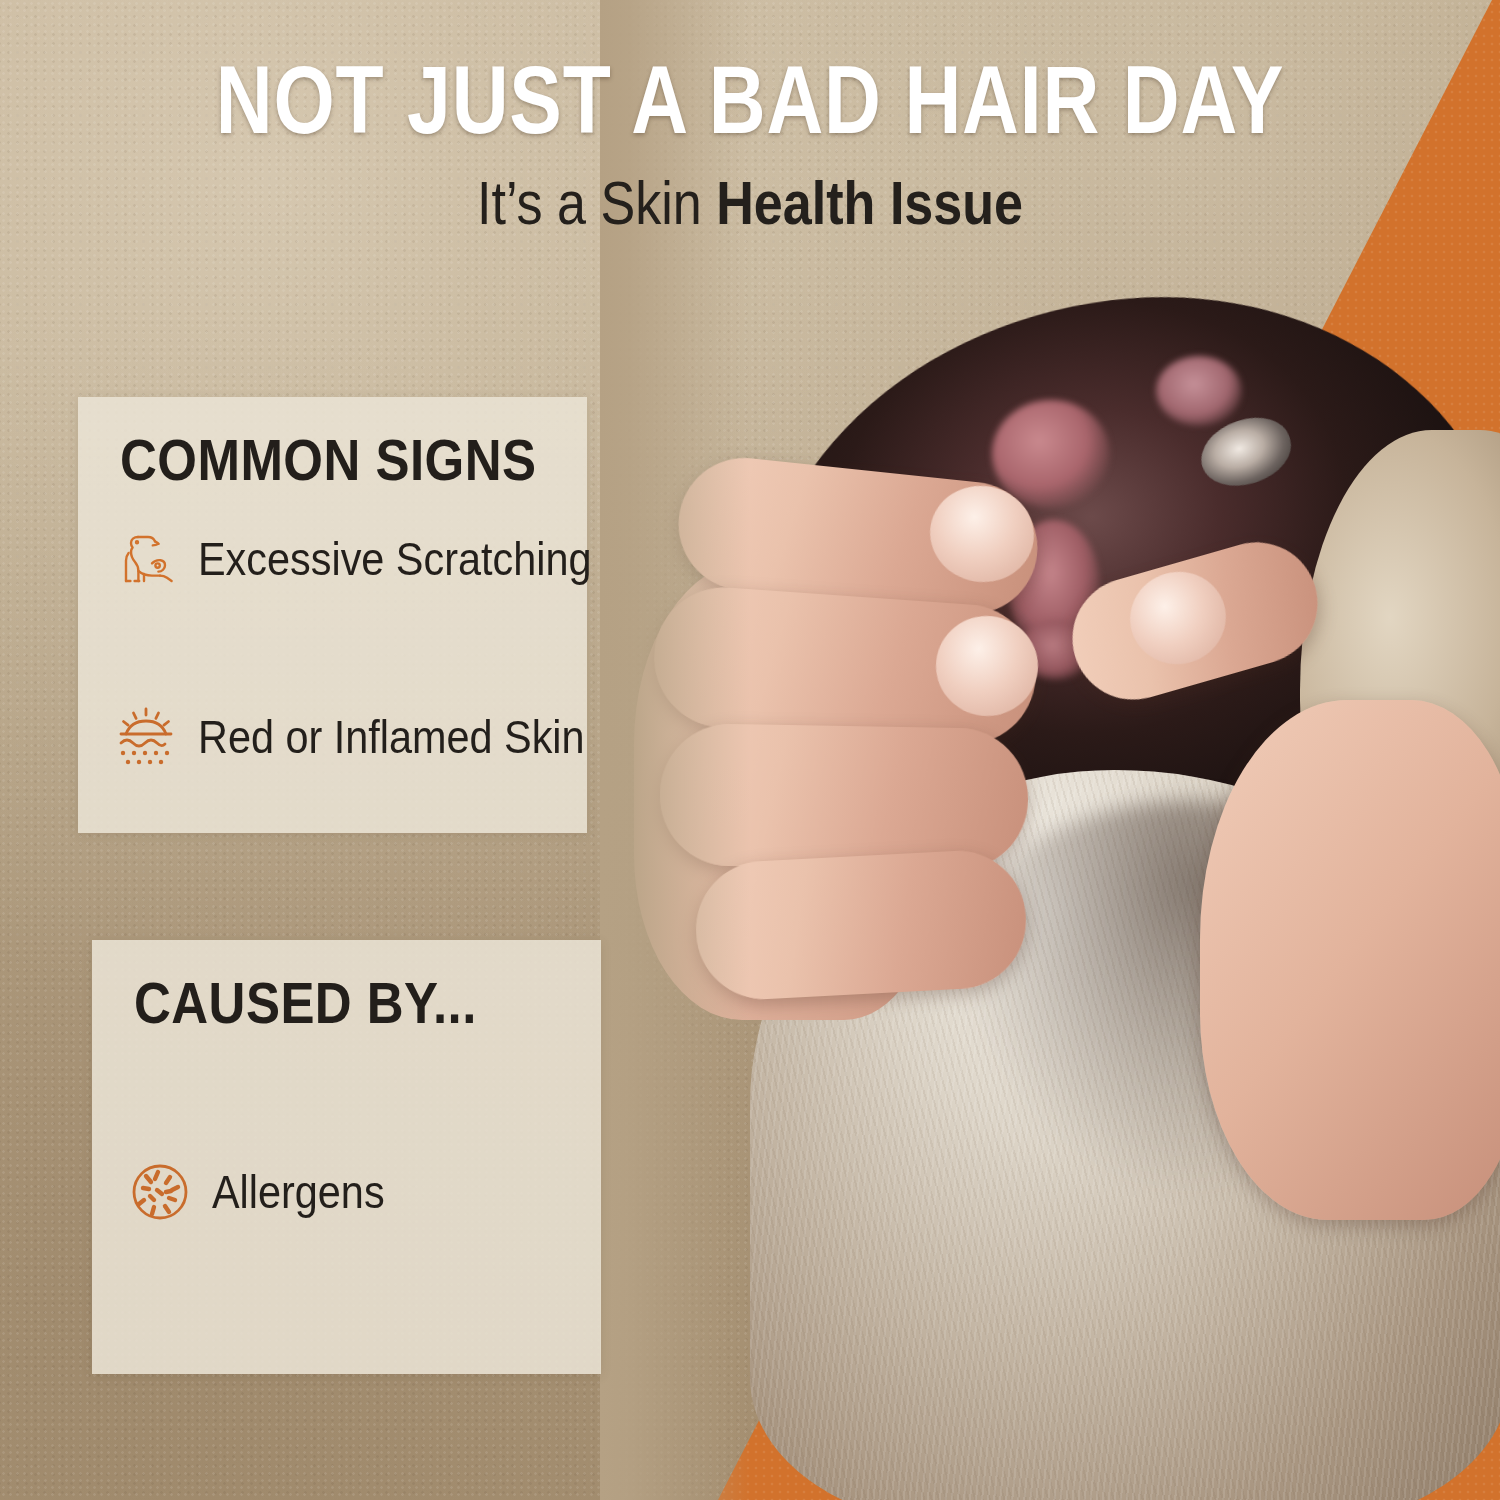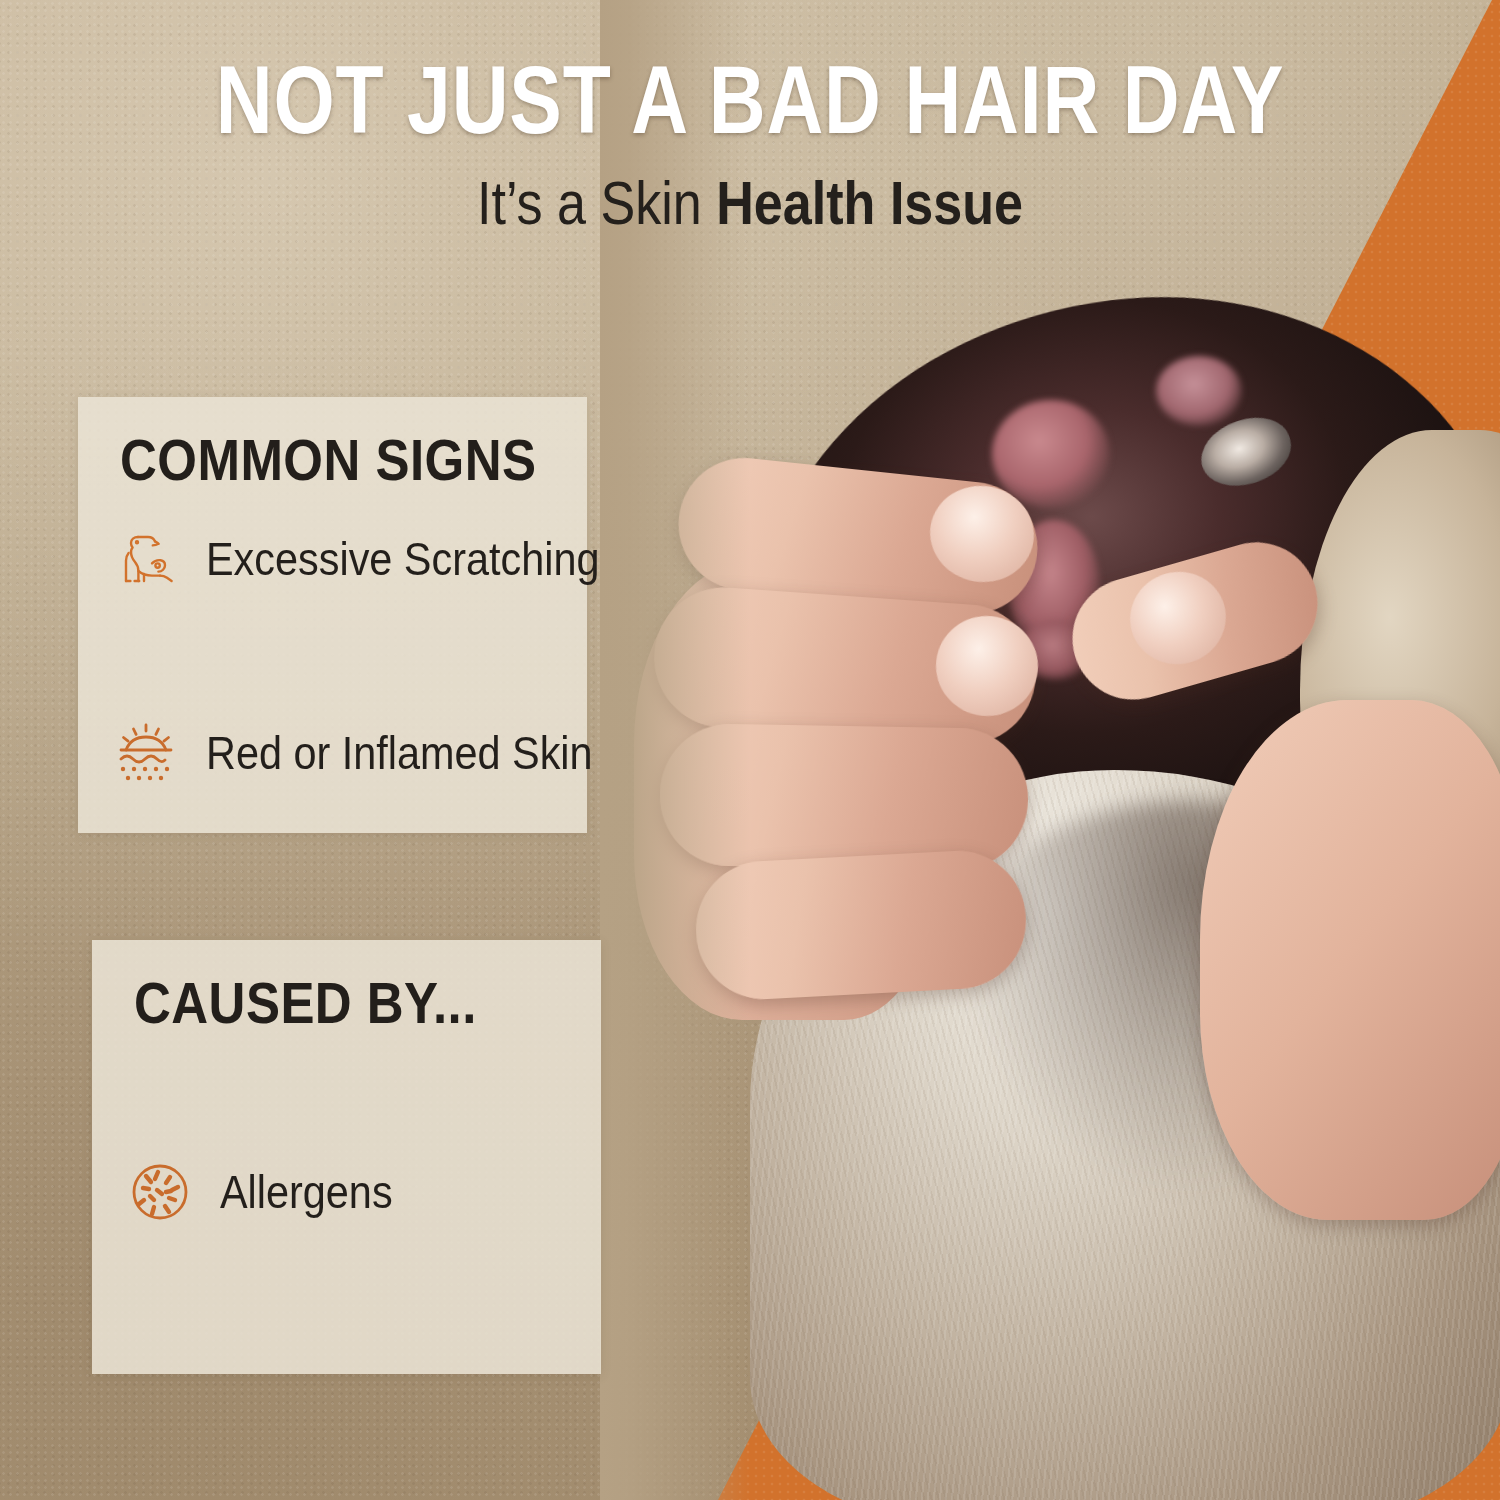--- a/index.html
+++ b/index.html
@@ -230,41 +230,41 @@
     transform-origin:0 50%;
     white-space:nowrap;
   }
   #card-signs  .card-title{ position:absolute; left:42px; top:34px; }
   #card-causes .card-title{ position:absolute; left:42px; top:34px; }
 
   .item{
     position:absolute;
     display:flex;
     align-items:center;
-    gap:24px;
+    gap:16px;
     left:32px;
   }
   .item .glyph{
     width:72px; height:72px;
     flex:0 0 72px;
     display:block;
   }
   .item .label{
     font-family:"Liberation Sans Narrow","Liberation Sans", sans-serif;
     font-size:46px;
     line-height:1;
     color:#231f1b;
     transform:scaleX(.90);
     transform-origin:0 50%;
     white-space:nowrap;
   }
   
   #card-signs  .row0{ top:126px; }
   #card-signs  .row1{ top:226px; }
-  #card-signs  .row2{ top:320px;text-align:center; }
+  #card-signs  .row2{ top:304px;text-align:center; }
   #card-causes .row0{ top:128px; }
   #card-causes .row1{ top:216px; }
   #card-causes .row2{ top:312px; }
 </style>
 </head>
 <body>
 
 <div id="poster">
 
   <div class="wall"></div>

